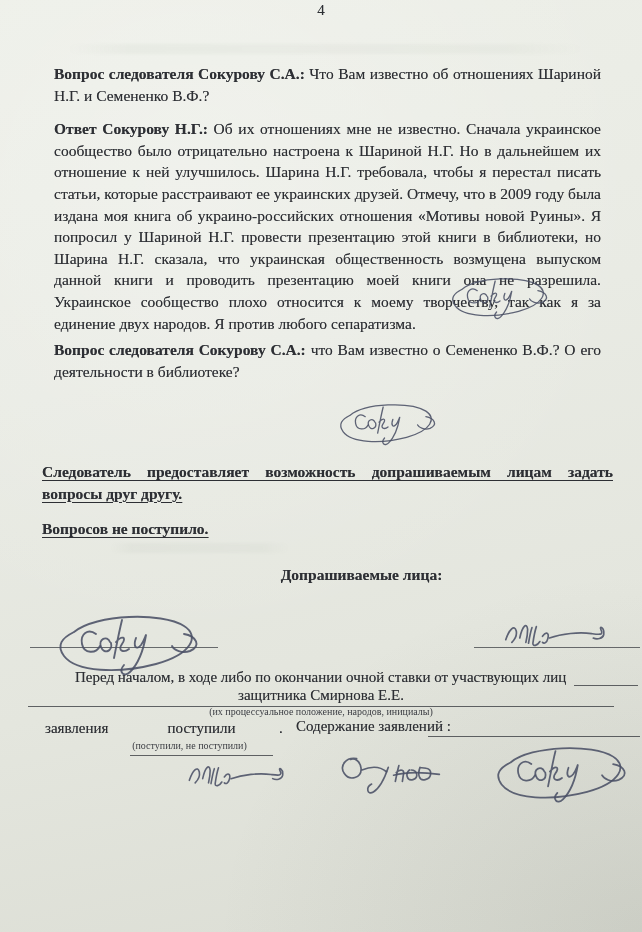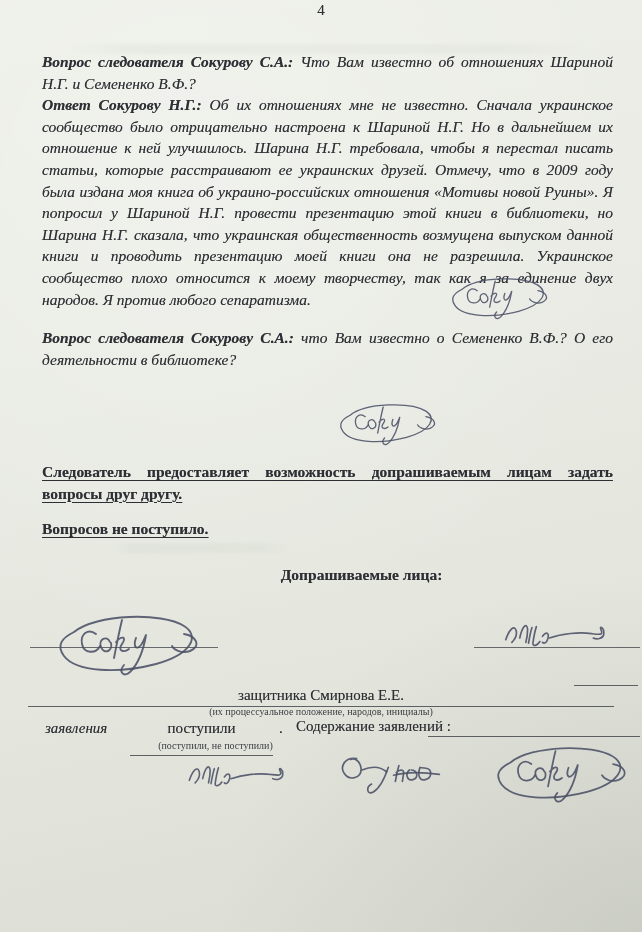--- a/index.html
+++ b/index.html
@@ -18,21 +18,21 @@
   }
   .txt{ text-shadow:0 0 0.6px rgba(45,47,52,0.55); }
   .pagenum{
     position:absolute;top:2px;left:0;width:100%;
     text-align:center;font-size:15px;
   }
   .doc{
     position:absolute;left:42px;width:571px;
     font-size:15.5px;line-height:21.6px;text-align:justify;
   }
-  .doc p{margin:0;font-style:italic;}
+  .doc p{margin:12px;}
   b{font-weight:bold;}
   .blk-q1{top:51px;}
   .blk-q2{top:327px;}
   .blk-invite{top:461px;font-weight:bold;}
   .blk-invite .ul{text-decoration:underline;text-decoration-thickness:1.4px;text-underline-offset:3px;}
   .blk-noq{top:518px;font-weight:bold;}
   .blk-noq .ul{text-decoration:underline;text-decoration-thickness:1.4px;text-underline-offset:3px;}
   .blk-persons{top:564px;text-align:center;font-weight:bold;padding-left:34px;}
   .abs{position:absolute;}
   .blank{border-bottom:1.2px solid rgba(50,52,58,0.75);}
@@ -106,31 +106,32 @@
   </svg>
 
   <div class="sigline" style="top:647px;left:474px;width:166px;"></div>
   <svg class="sig" style="left:494px;top:610px;" width="132" height="42" viewBox="0 0 140 48">
     <path d="M 8,34 C 12,22 18,16 20,24 C 21,29 18,34 15,37"></path>
     <path d="M 24,32 C 27,18 32,14 33,22 C 33,27 32,33 31,37 M 38,20 C 36,26 35,32 34,38 M 43,19 C 41,25 40,31 39,38 C 39,42 44,41 47,36"></path>
     <path d="M 50,30 C 54,24 58,26 56,33 C 55,37 52,39 50,37"></path>
     <path d="M 58,32 C 72,27 92,25 106,27 C 114,28 120,29 117,23 C 114,17 121,20 120,28 C 119,33 112,34 108,32"></path>
   </svg>
 
+  <div class="abs txt f15" style="top:668px;left:75px;">Перед началом, в ходе либо по окончании очной ставки от участвующих лиц</div>
   <div class="abs blank" style="top:668px;left:574px;width:64px;height:17px;"></div>
 
   <div class="abs blank txt f15" style="top:686px;left:28px;width:586px;text-align:center;padding-bottom:2px;">защитника Смирнова Е.Е.</div>
   <div class="abs hint" style="top:706px;left:28px;width:586px;">(их процессуальное положение, народов, инициалы)</div>
 
-  <div class="abs txt f15" style="top:719px;left:45px;font-style:italic;">заявления</div>
+  <div class="abs txt f15" style="top:719px;left:45px;">заявления</div>
   <div class="abs blank txt f15" style="top:719px;left:130px;width:143px;text-align:center;padding-bottom:18px;">поступили</div>
   <div class="abs txt f15" style="top:719px;left:279px;">.</div>
   <div class="abs txt f15" style="top:717px;left:296px;">Содержание заявлений :</div>
   <div class="abs blank" style="top:719px;left:428px;width:212px;height:17px;"></div>
-  <div class="abs hint" style="top:740px;left:144px;width:143px;">(поступили, не поступили)</div>
+  <div class="abs hint" style="top:740px;left:118px;width:143px;">(поступили, не поступили)</div>
 
   <svg class="sig" style="left:182px;top:752px;" width="118" height="40" viewBox="0 0 140 48">
     <path d="M 8,34 C 12,22 18,16 20,24 C 21,29 18,34 15,37"></path>
     <path d="M 24,32 C 27,18 32,14 33,22 C 33,27 32,33 31,37 M 38,20 C 36,26 35,32 34,38 M 43,19 C 41,25 40,31 39,38 C 39,42 44,41 47,36"></path>
     <path d="M 50,30 C 54,24 58,26 56,33 C 55,37 52,39 50,37"></path>
     <path d="M 58,32 C 72,27 92,25 106,27 C 114,28 120,29 117,23 C 114,17 121,20 120,28 C 119,33 112,34 108,32"></path>
   </svg>
 
   <svg class="sig" style="left:332px;top:746px;" width="132" height="55" viewBox="0 0 150 62">
     <path d="M 28,14 C 16,12 8,22 14,31 C 20,40 34,36 33,25 C 32,17 26,13 21,15"></path>

